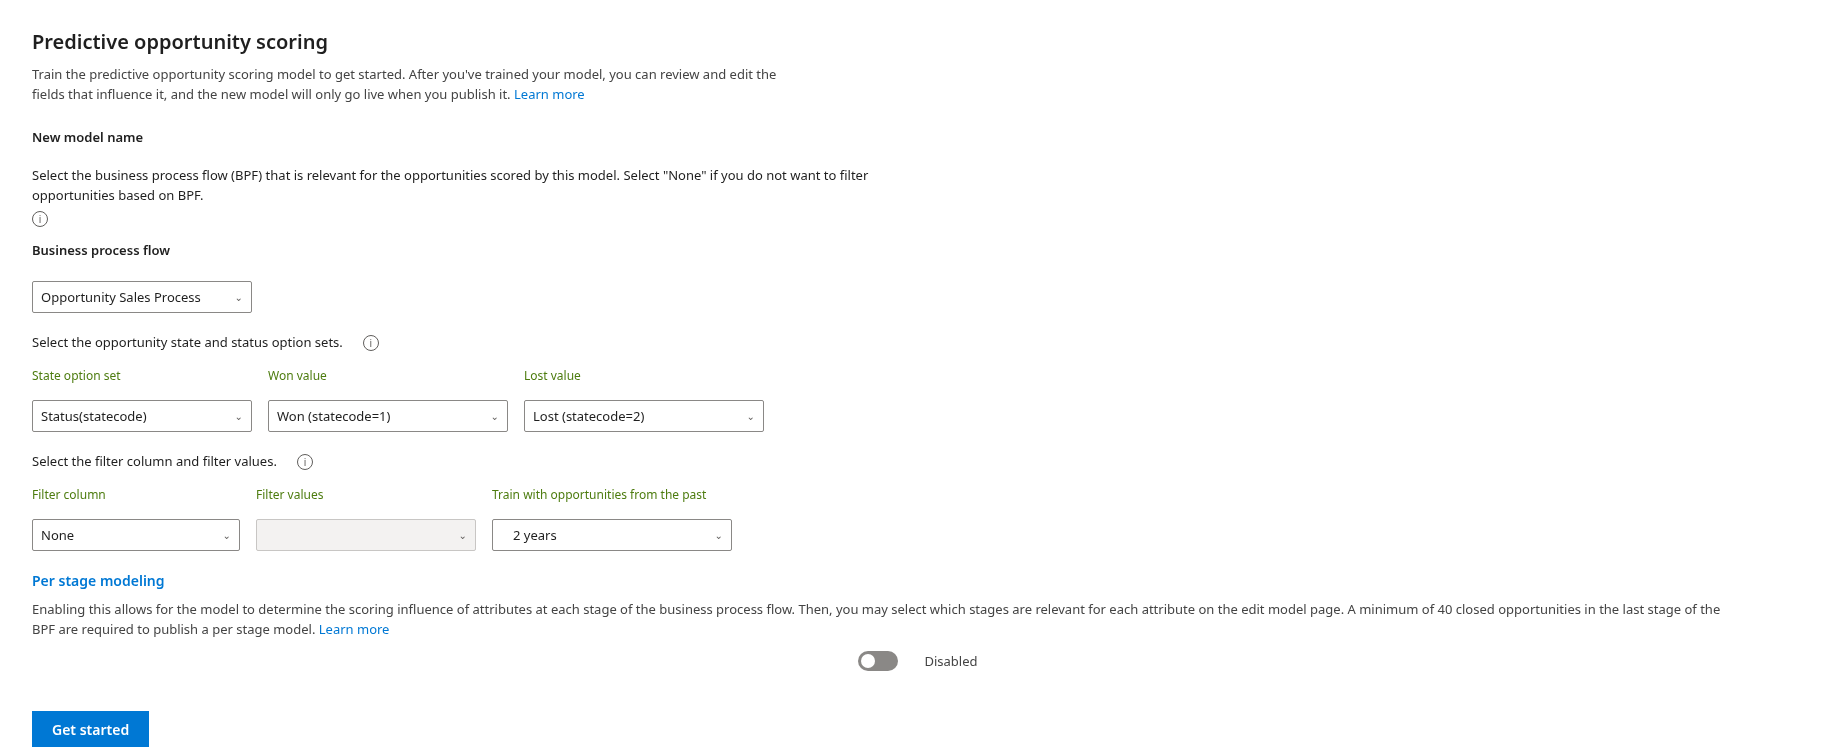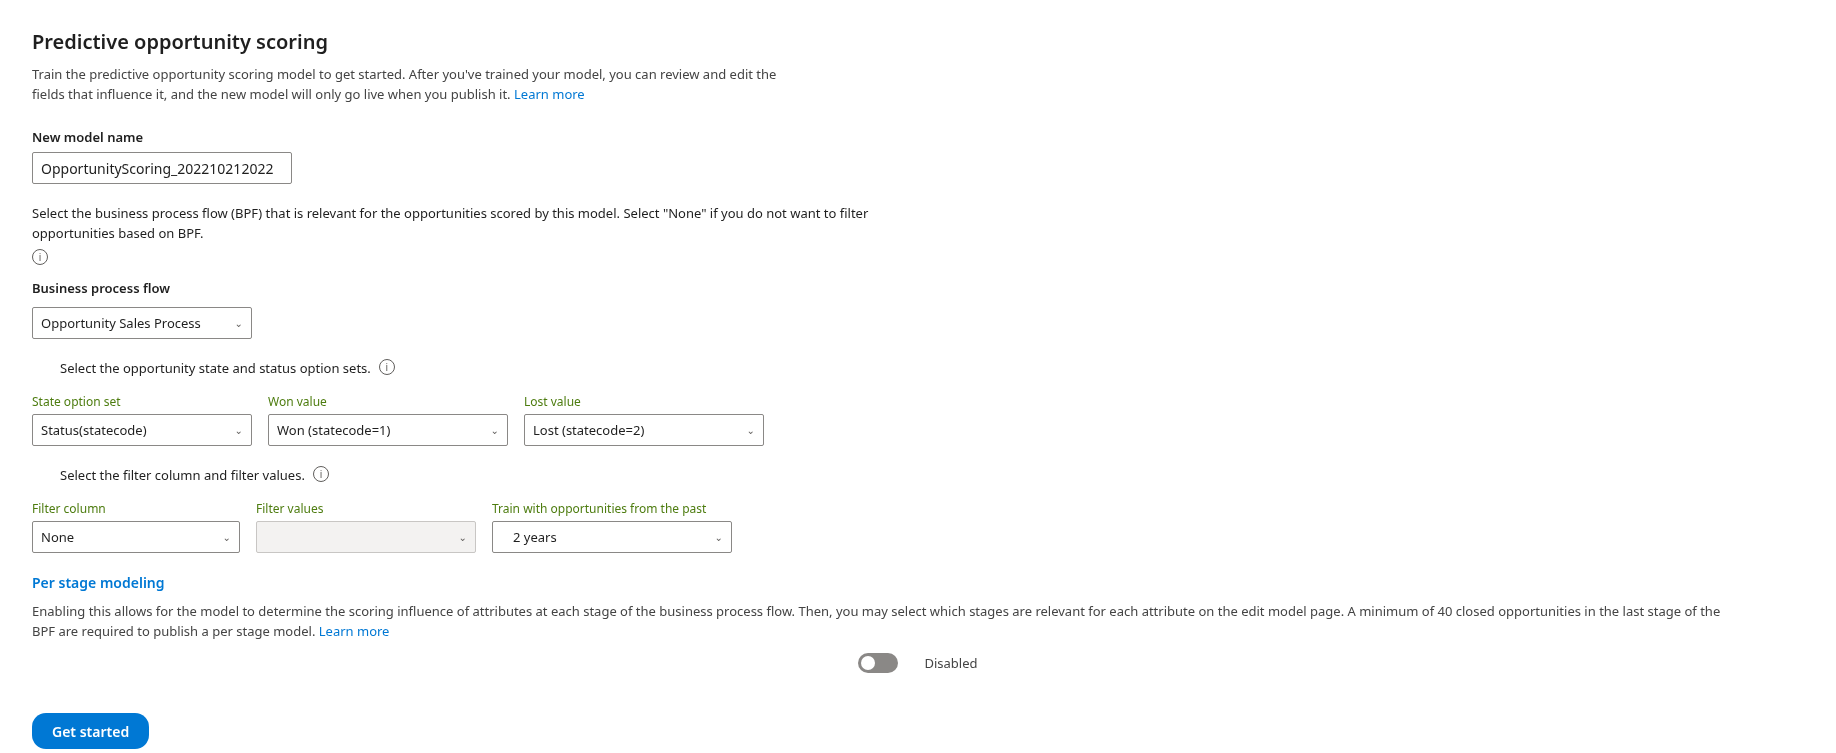--- a/index.html
+++ b/index.html
@@ -63,23 +63,22 @@
       width: 260px;
       color: #1f1f1f;
       outline: none;
     }
 
     .section-description {
       font-size: 13px;
       color: #1f1f1f;
       margin-bottom: 16px;
       display: flex;
-      align-items: flex-start;
-      gap: 8px;
-      margin-left: 28px;
+      align-items: flex-end;
+      gap: 20px;
     }
 
     .info-icon {
       display: inline-flex;
       align-items: center;
       justify-content: center;
       width: 16px;
       height: 16px;
       border: 1px solid #605e5c;
       border-radius: 50%;
@@ -92,21 +91,21 @@
     .dropdown-row {
       display: flex;
       gap: 16px;
       align-items: flex-end;
       flex-wrap: wrap;
     }
 
     .dropdown-group {
       display: flex;
       flex-direction: column;
-      gap: 4px;
+      gap: 16px;
     }
 
     .dropdown-label {
       font-size: 12px;
       color: #4d7c0f;
       font-weight: 400;
     }
 
     .dropdown {
       height: 32px;
@@ -190,21 +189,21 @@
 
     .toggle-label {
       font-size: 13px;
       color: #444;
     }
 
     .get-started-btn {
       background: #0078d4;
       color: white;
       border: none;
-      border-radius: 14px;
+      border-radius: 0;
       padding: 0 20px;
       height: 36px;
       font-size: 14px;
       font-weight: 600;
       cursor: pointer;
       display: inline-flex;
       align-items: center;
     }
 
     .bpf-description {
@@ -226,21 +225,20 @@
 
   <h1 class="page-title">Predictive opportunity scoring</h1>
 
   <p class="page-description">
     <span>Train the predictive opportunity scoring model to get started. After you've trained your model, you can review and edit the fields that influence it, and the new model will only go live when you publish it.</span>
     <a href="#">Learn more</a>
   </p>
 
   <div class="section">
     <label class="field-label">New model name</label>
-    <input class="text-input" type="text" value="OpportunityScoring_202210212022" style="">
   </div>
 
   <div class="section">
     <p class="bpf-description">
       <span>Select the business process flow (BPF) that is relevant for the opportunities scored by this model. Select "None" if you do not want to filter opportunities based on BPF.</span>
       <span class="info-icon">i</span>
     </p>
     <div class="dropdown-group">
       <span class="field-label">Business process flow</span>
       <div class="dropdown" style="width:220px;">

